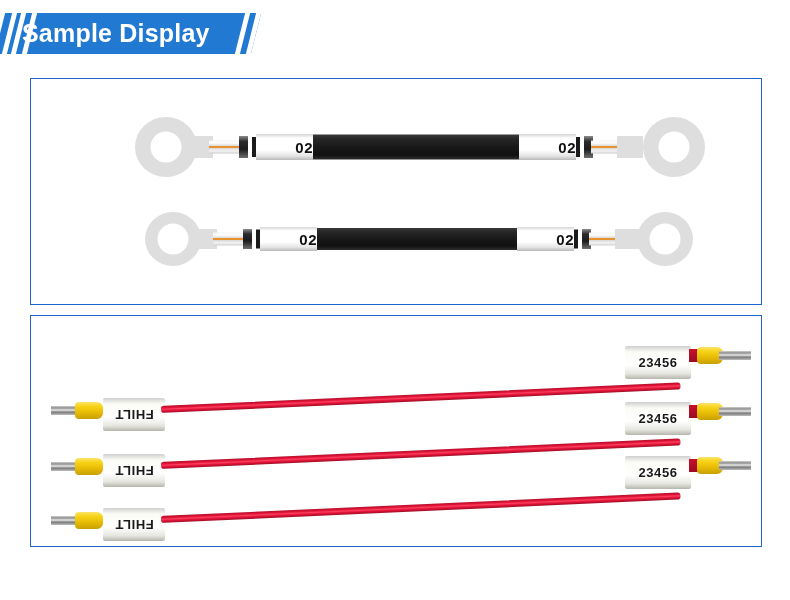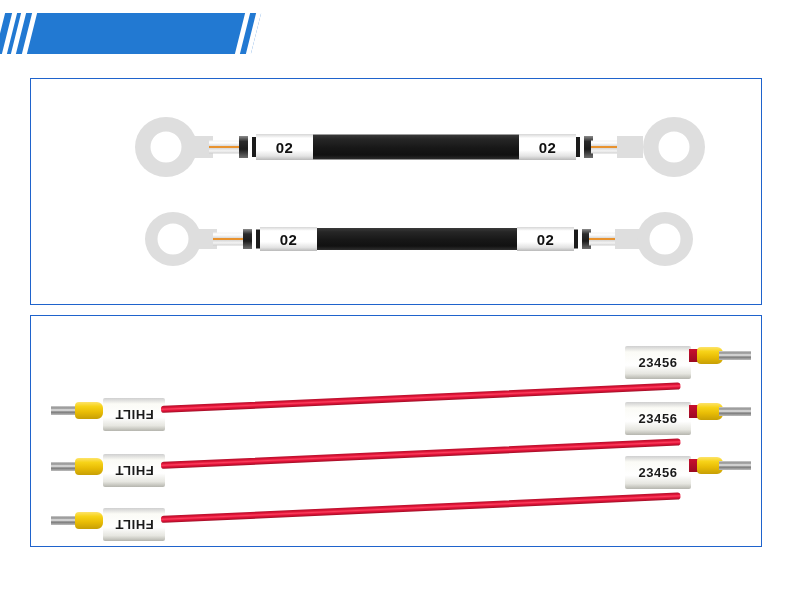--- a/index.html
+++ b/index.html
@@ -128,21 +128,21 @@
   }
   .sleeve {
     position: absolute;
     top: 50%;
     transform: translateY(-50%);
     height: 26px;
     background: linear-gradient(to bottom,
       #d6d6d6 0%, #ffffff 16%, #ffffff 62%, #e3e3e3 85%, #b9b9b9 100%);
     display: flex;
     align-items: center;
-    justify-content: center;
+    justify-content: flex-end;
   }
   .sleeve-text {
     font-size: 15px;
     font-weight: bold;
     color: #111111;
     letter-spacing: 0.5px;
   }
   .black-cable {
     position: absolute;
     top: 50%;
@@ -206,20 +206,21 @@
 </head>
 <body>
 
 <div class="header">
   <div class="banner-shape"></div>
   <div class="slash edge-a"></div>
   <div class="slash l2"></div>
   <div class="slash l3"></div>
   <div class="slash r1"></div>
   <div class="slash r2"></div>
+  <div class="banner-title">Sample Display</div>
 </div>
 
 <div class="panel" id="panel-1">
 
   <div class="ring-cable" style="left:104px; top:38px; width:580px;">
     <div class="ring" style="left:0px;"></div>
     <div class="ring-tail" style="left:52px;"></div>
     <div class="barrel" style="left:74px; width:32px;"></div>
     <div class="band-dark" style="left:104px; width:9px;"></div>
     <div class="band-thin" style="left:117px; width:4px;"></div>

